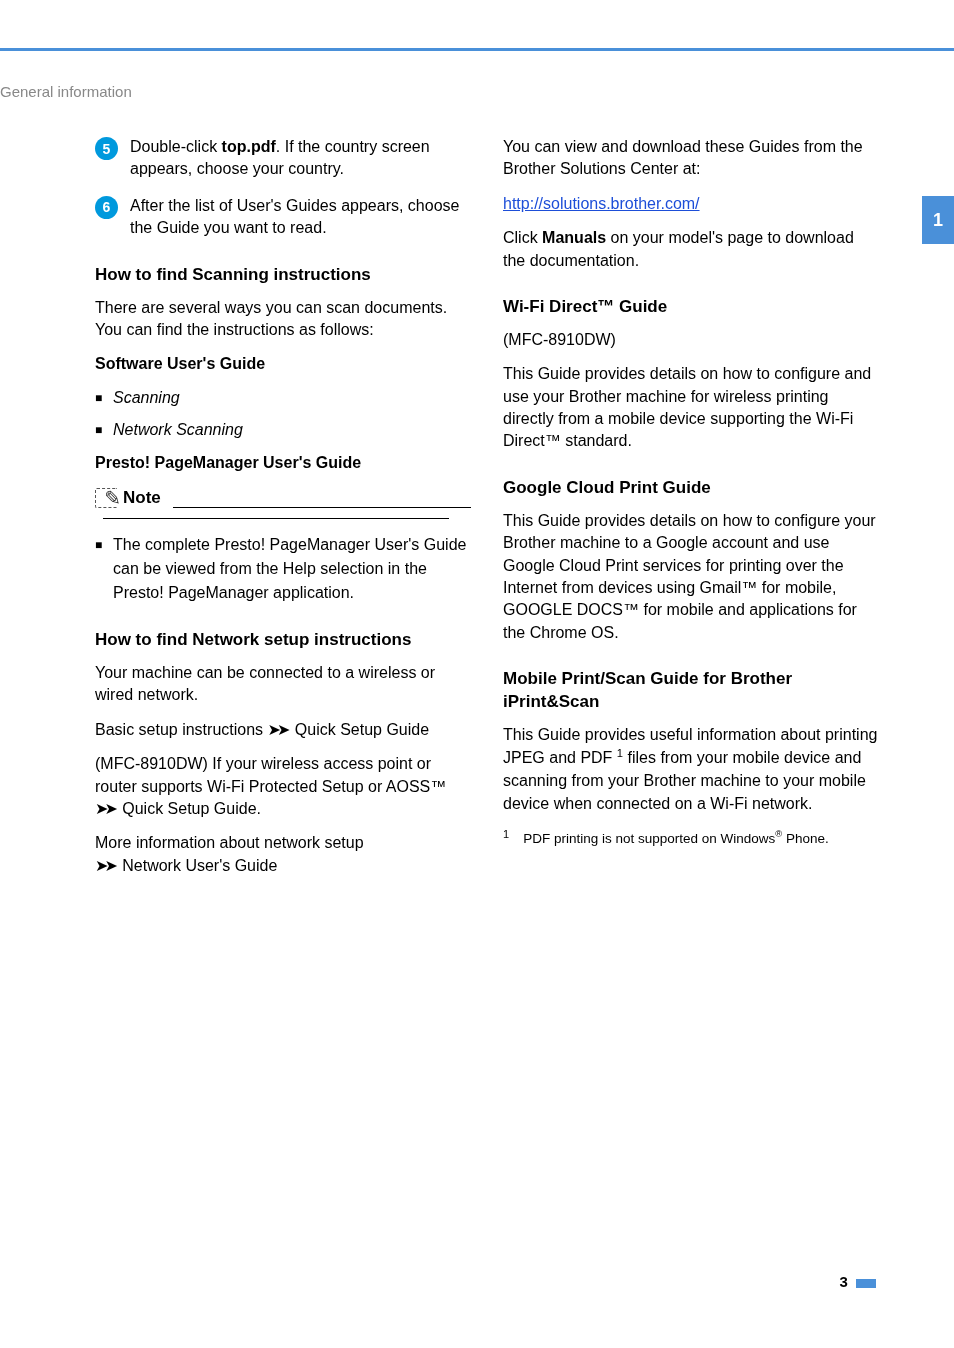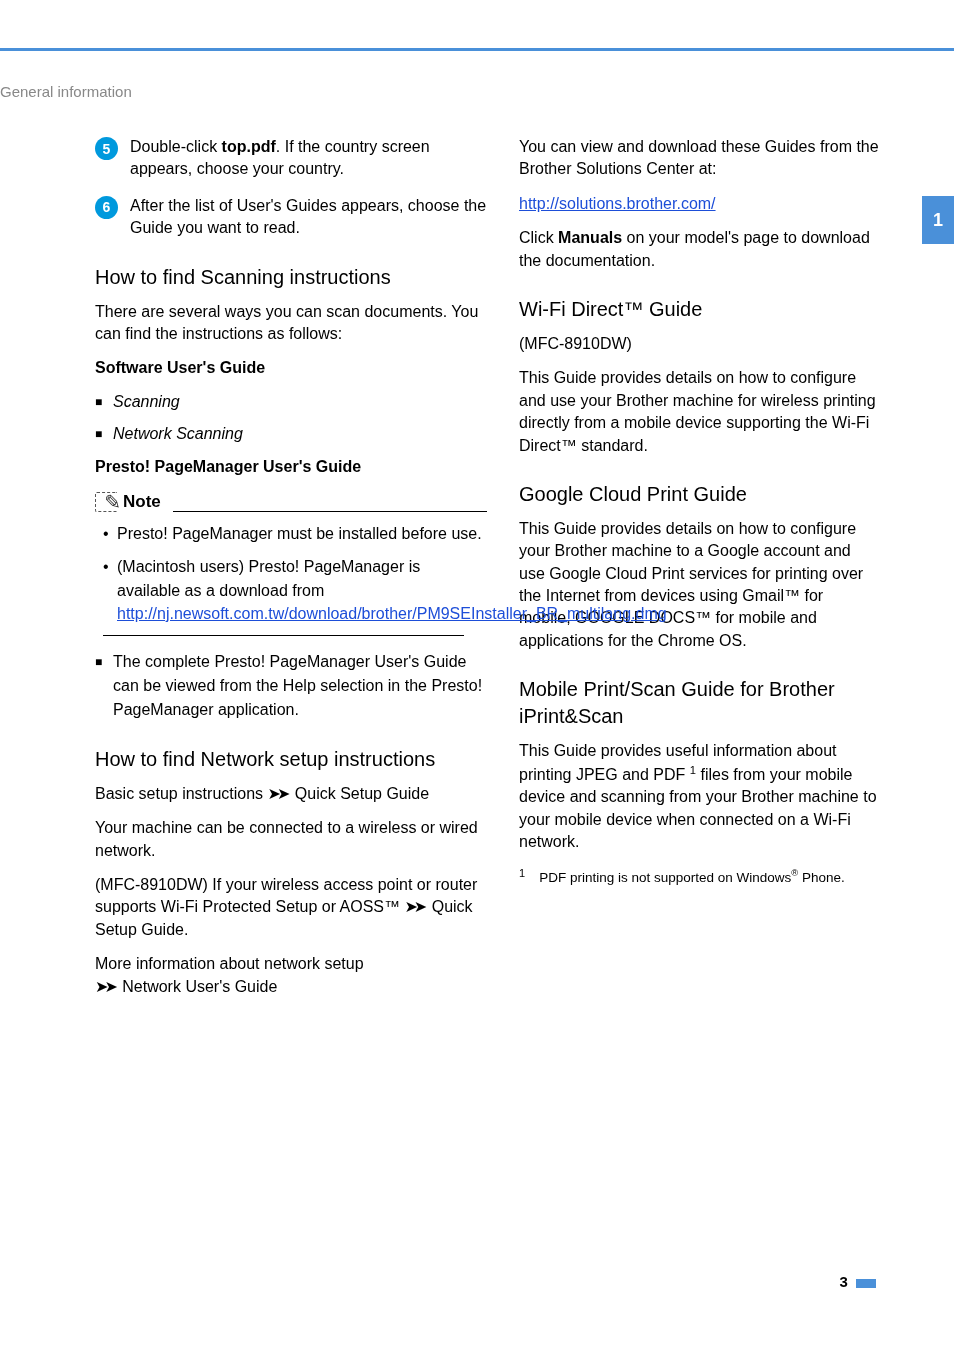--- a/index.html
+++ b/index.html
@@ -58,22 +58,22 @@
       flex-shrink: 0;
       margin-top: 1px;
     }
     .step-row {
       display: flex;
       gap: 12px;
       margin-bottom: 14px;
     }
     .step-text { line-height: 1.4; }
     h3.sub {
-      font-size: 20px;
-      font-weight: normal;
+      font-size: 17px;
+      font-weight: bold;
       margin-top: 24px;
       margin-bottom: 10px;
       line-height: 1.35;
     }
     p { line-height: 1.4; margin-bottom: 12px; }
     .bold-label {
       font-weight: bold;
       margin-top: 10px;
       margin-bottom: 10px;
     }
@@ -227,38 +227,32 @@
     </ul>
 
     <p class="bold-label">Presto! PageManager User's Guide</p>
 
     <div class="note-box">
       <div class="note-header">
         <span class="note-icon"></span>
         <span class="note-title">Note</span>
       </div>
       <hr class="note-rule">
-      <ul class="dotted">
-        <li>Presto! PageManager must be installed before use.</li>
-        <li>
-          <span>(Macintosh users) Presto! PageManager is available as a download from </span><a class="underline">http://nj.newsoft.com.tw/download/brother/PM9SEInstaller_BR_multilang.dmg</a>
-        </li>
-      </ul>
       <hr class="note-rule end">
     </div>
 
     <ul class="square">
       <li class="no-italic">The complete Presto! PageManager User's Guide can be viewed from the Help selection in the Presto! PageManager application.</li>
     </ul>
 
     <h3 class="sub">How to find Network setup instructions</h3>
+    <p>Your machine can be connected to a wireless or wired network.</p>
     <p>
       <span>Basic setup instructions </span><span class="ref-arrow">➤➤</span><span> Quick Setup Guide</span>
     </p>
-    <p>Your machine can be connected to a wireless or wired network.</p>
     <p>
       <span>(MFC-8910DW) If your wireless access point or router supports Wi-Fi Protected Setup or AOSS™ </span><span class="ref-arrow">➤➤</span><span> Quick Setup Guide.</span>
     </p>
     <p>
       <span>More information about network setup </span><br><span class="ref-arrow">➤➤</span><span> Network User's Guide</span>
     </p>
   </div>
 
   <div class="col">
     <p>You can view and download these Guides from the Brother Solutions Center at:</p>

